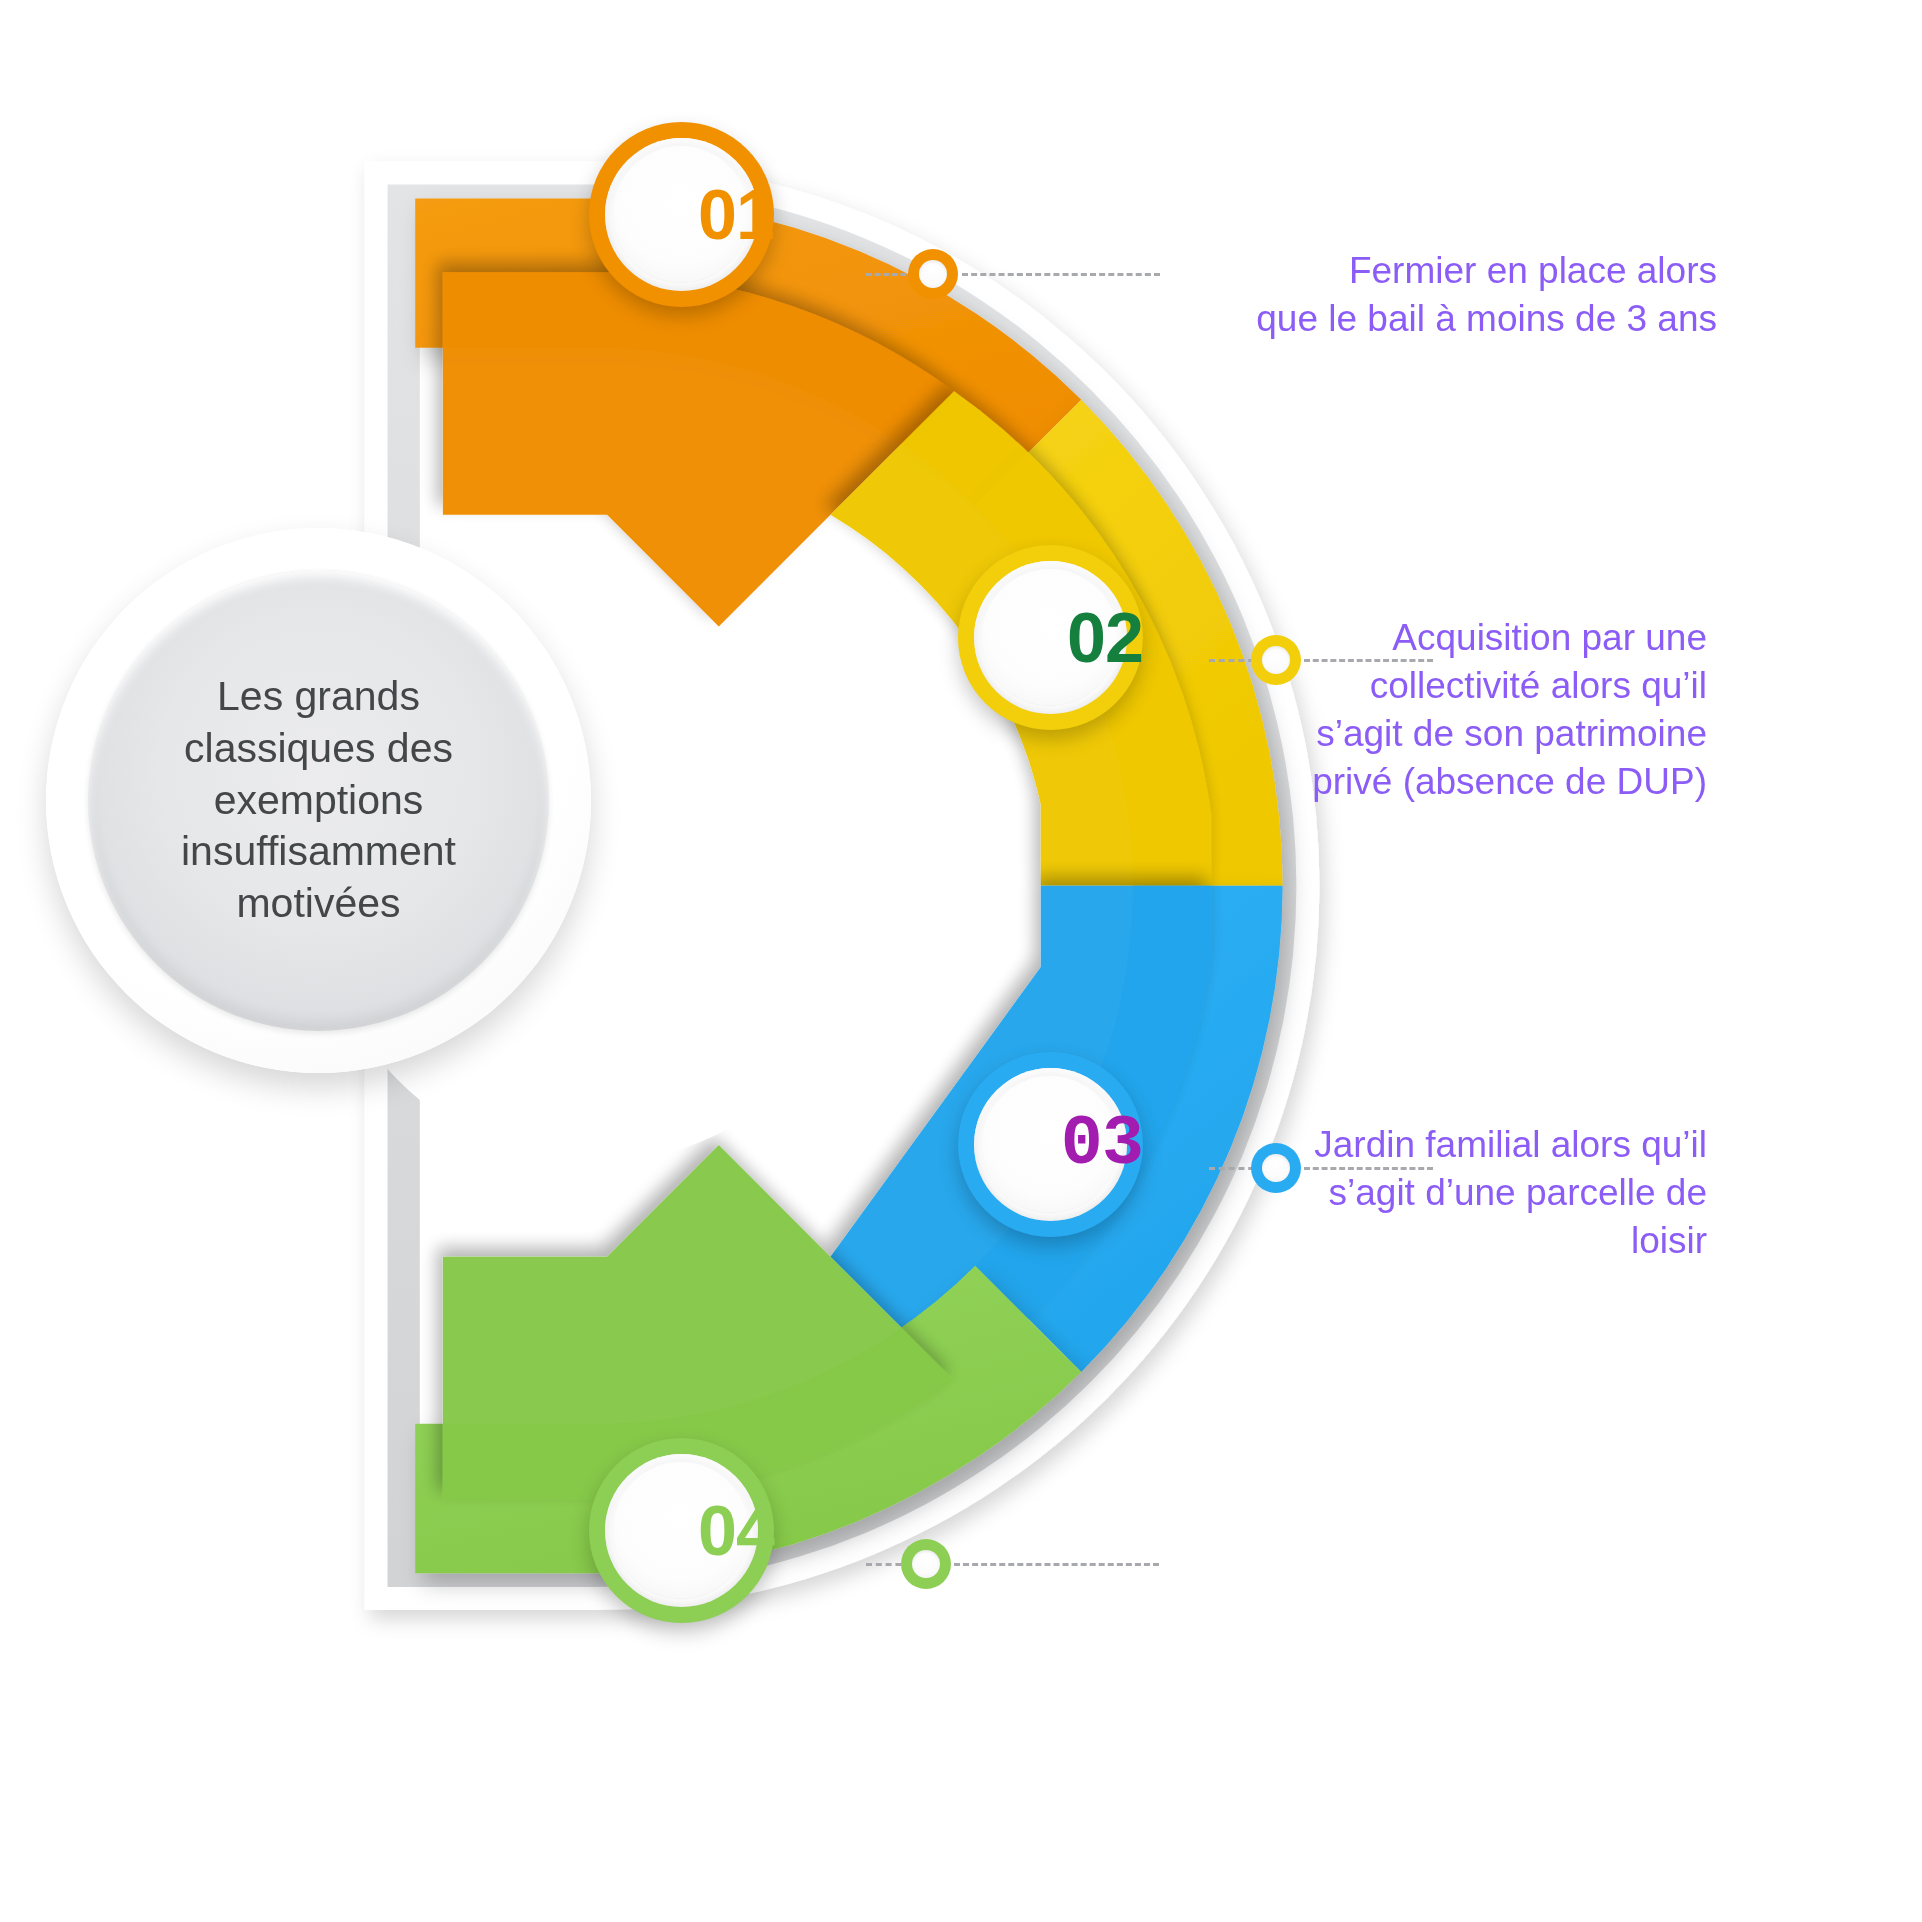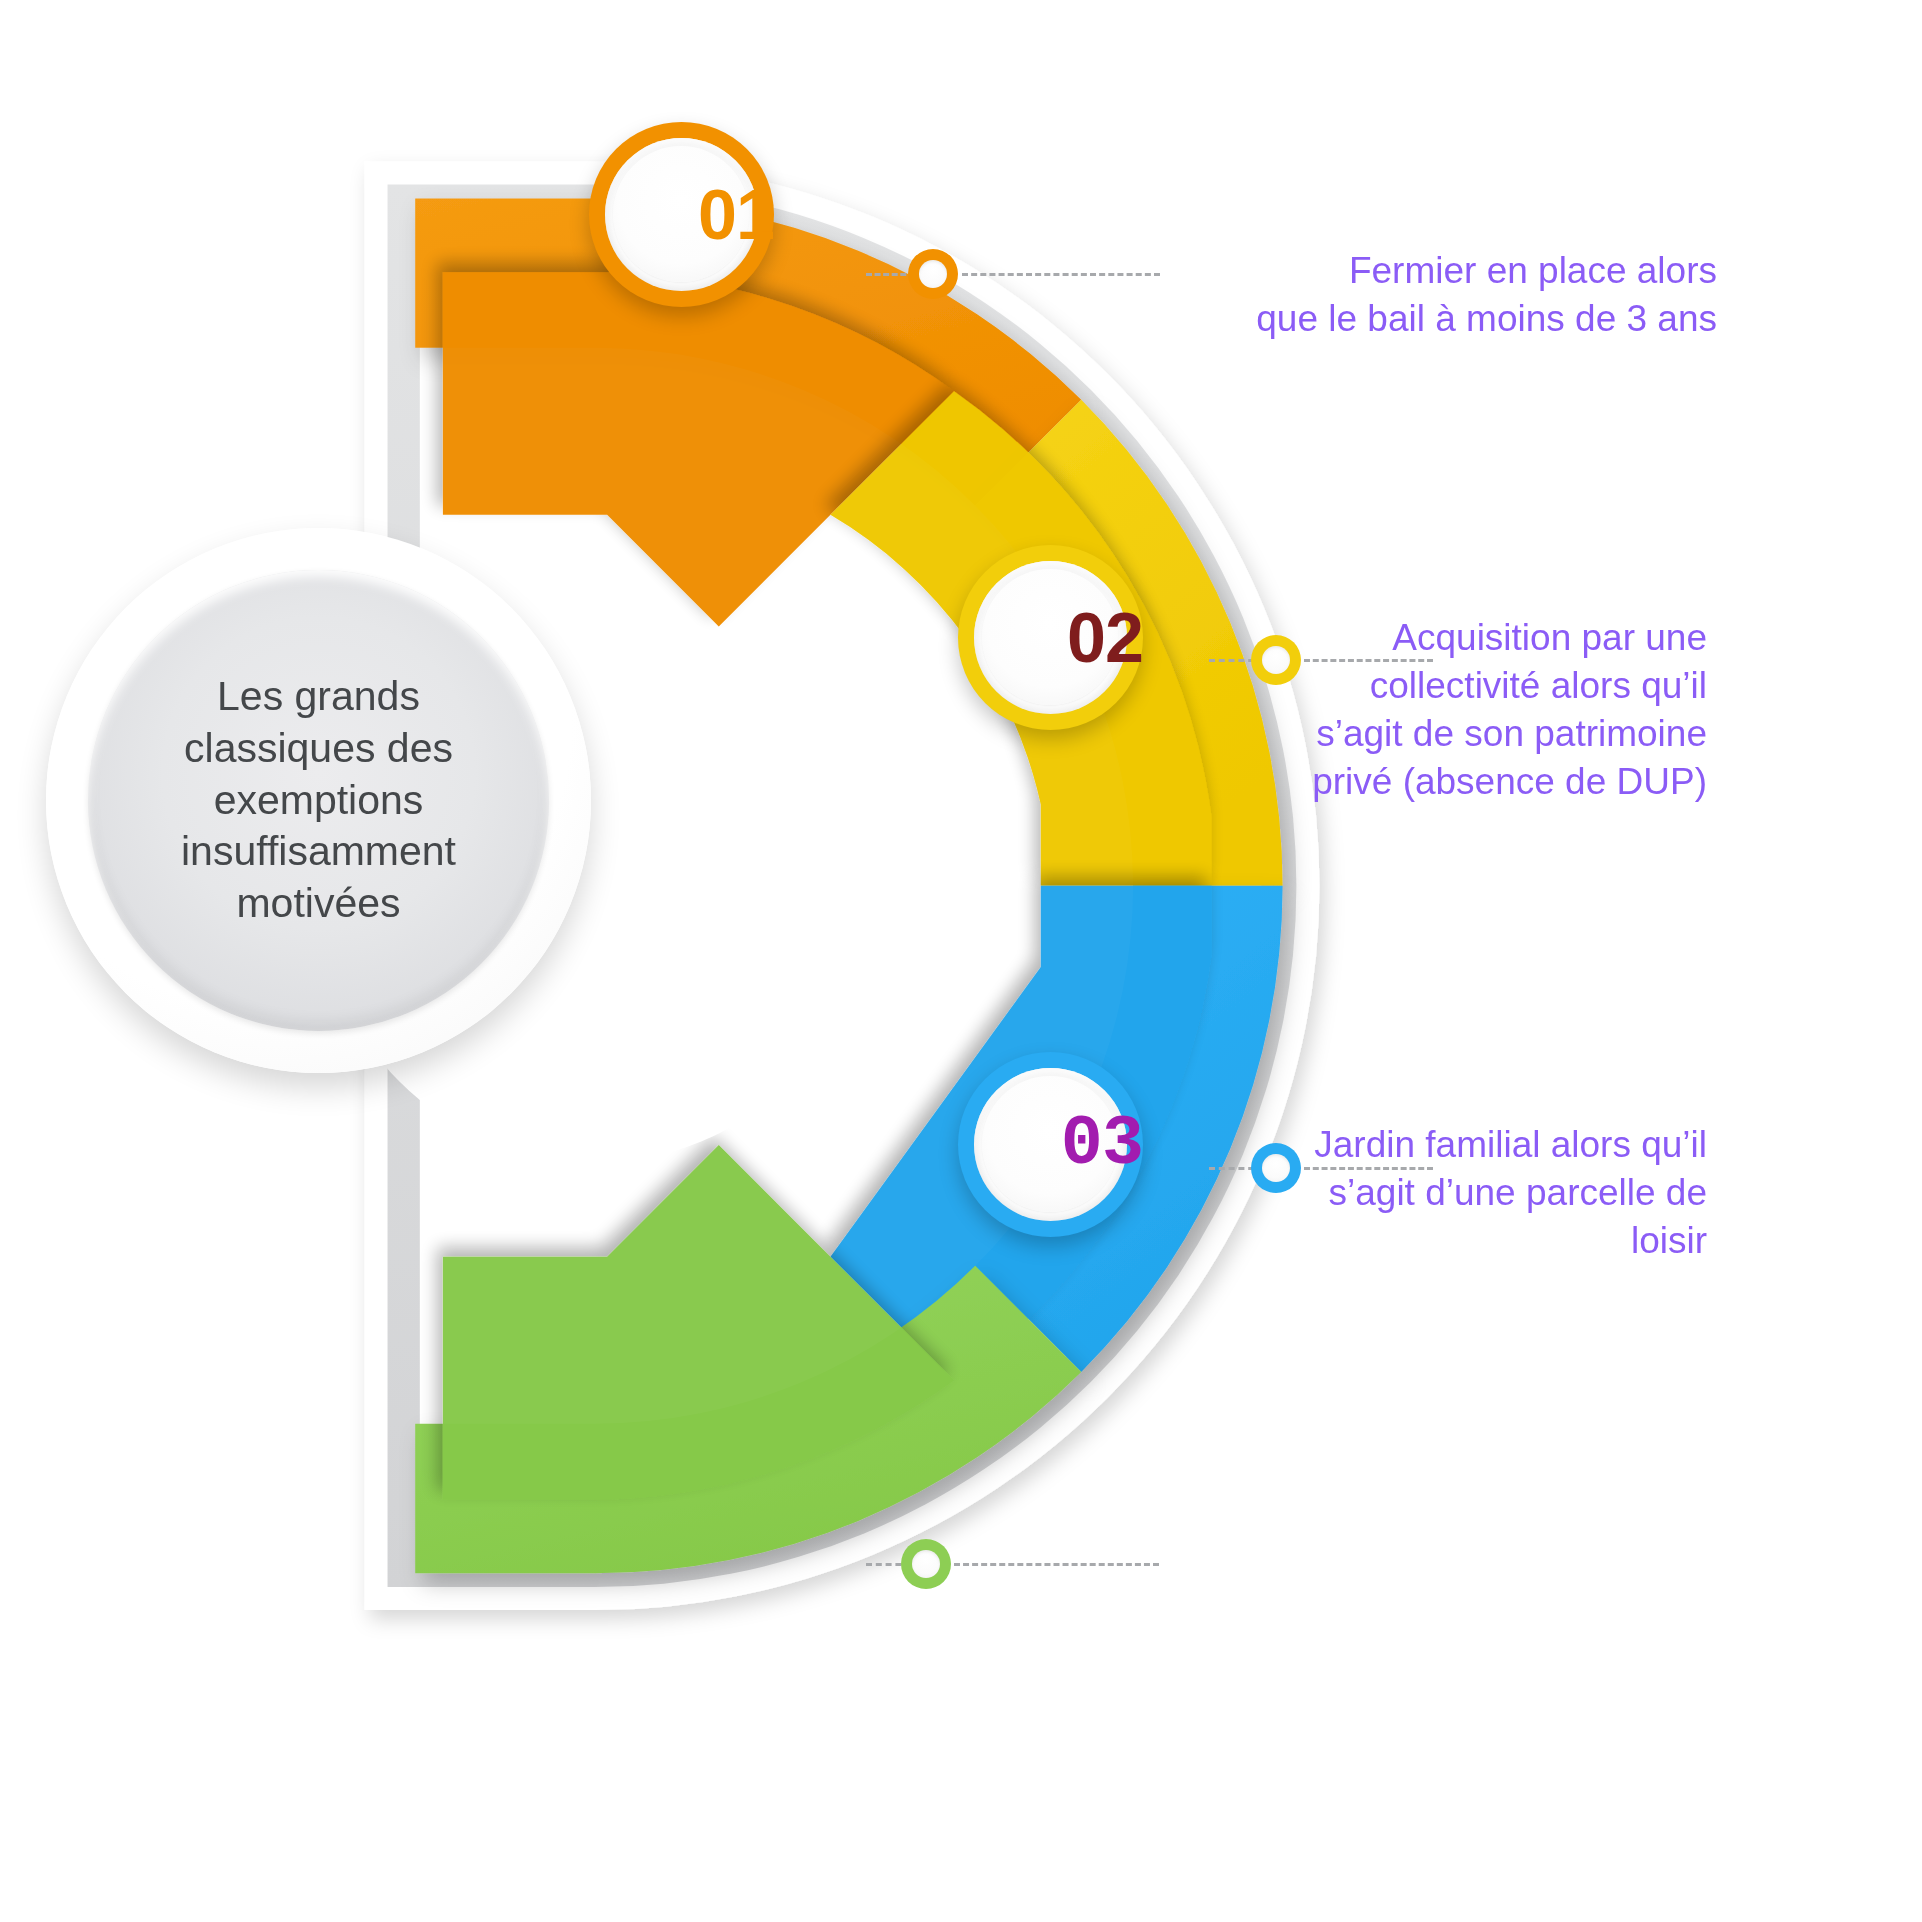--- a/index.html
+++ b/index.html
@@ -298,29 +298,34 @@
 
   <div class="num-badge" style="left:589px; top:122px;">
     <div class="ring" style="background:#F29100;"></div>
     <div class="disc"></div>
     <div class="num" style="color:#F29100;">01</div>
   </div>
 
   <div class="num-badge" style="left:958px; top:545px;">
     <div class="ring" style="background:#F2CE0B;"></div>
     <div class="disc"></div>
-    <div class="num" style="color:#7f1d1d;">02</div>
+    <div class="num" style="color:#15803d;">02</div>
   </div>
 
   <div class="num-badge" style="left:958px; top:1052px;">
     <div class="ring" style="background:#29ABF2;"></div>
     <div class="disc"></div>
     <div class="num" style="color:#a21caf;font-family:Liberation Mono, monospace;">03</div>
   </div>
 
+  <div class="num-badge" style="left:589px; top:1438px;">
+    <div class="ring" style="background:#8DCE54;"></div>
+    <div class="disc"></div>
+    <div class="num" style="color:#8DCE54;">04</div>
+  </div>
 
   <div class="leader" style="left:866px; top:273px; width:66px;"></div>
   <div class="dot-ring" style="left:908px; top:249px; background:#F29100;">
     <div class="hole"></div>
   </div>
   <div class="leader" style="left:962px; top:273px; width:198px;"></div>
   <div class="desc right" style="left:794px; top:247px; width:923px;">Fermier en place alors
 que le bail à moins de 3 ans</div>
 
   <div class="leader" style="left:1209px; top:659px; width:55px;"></div>

